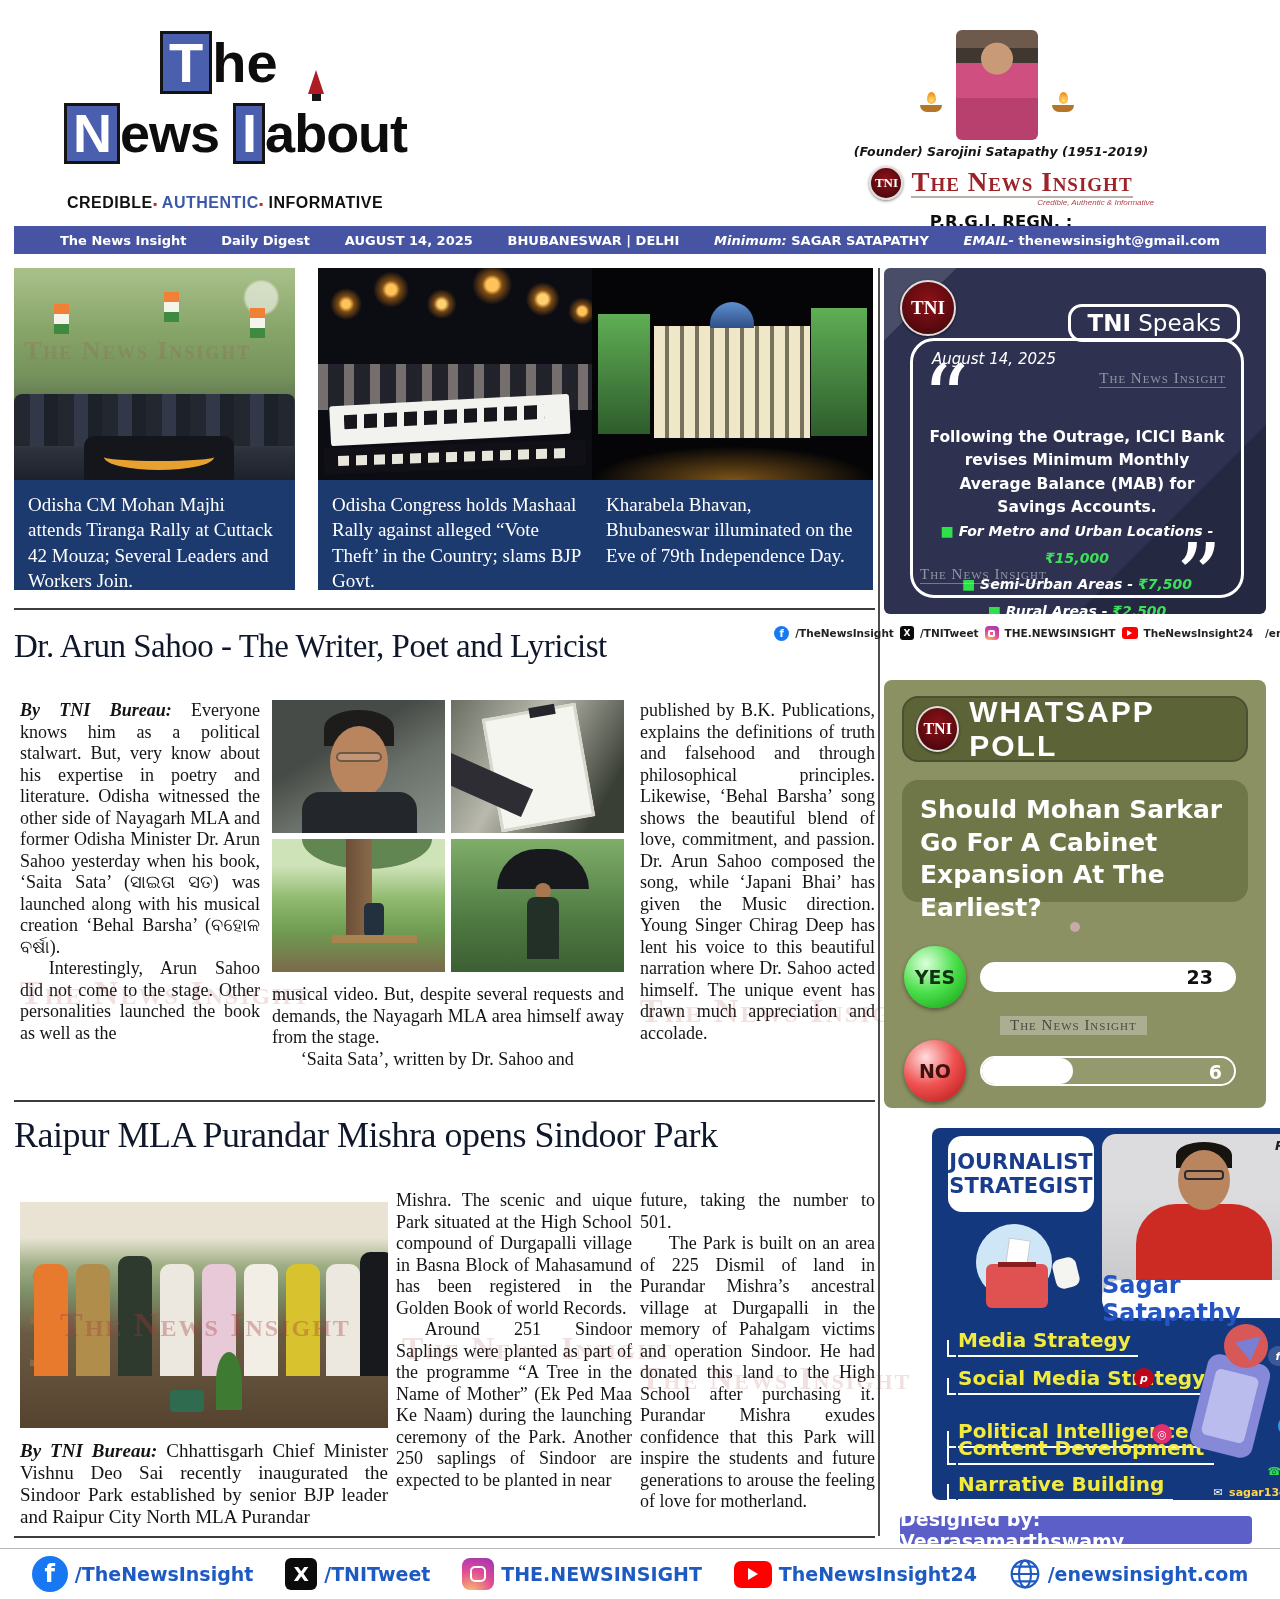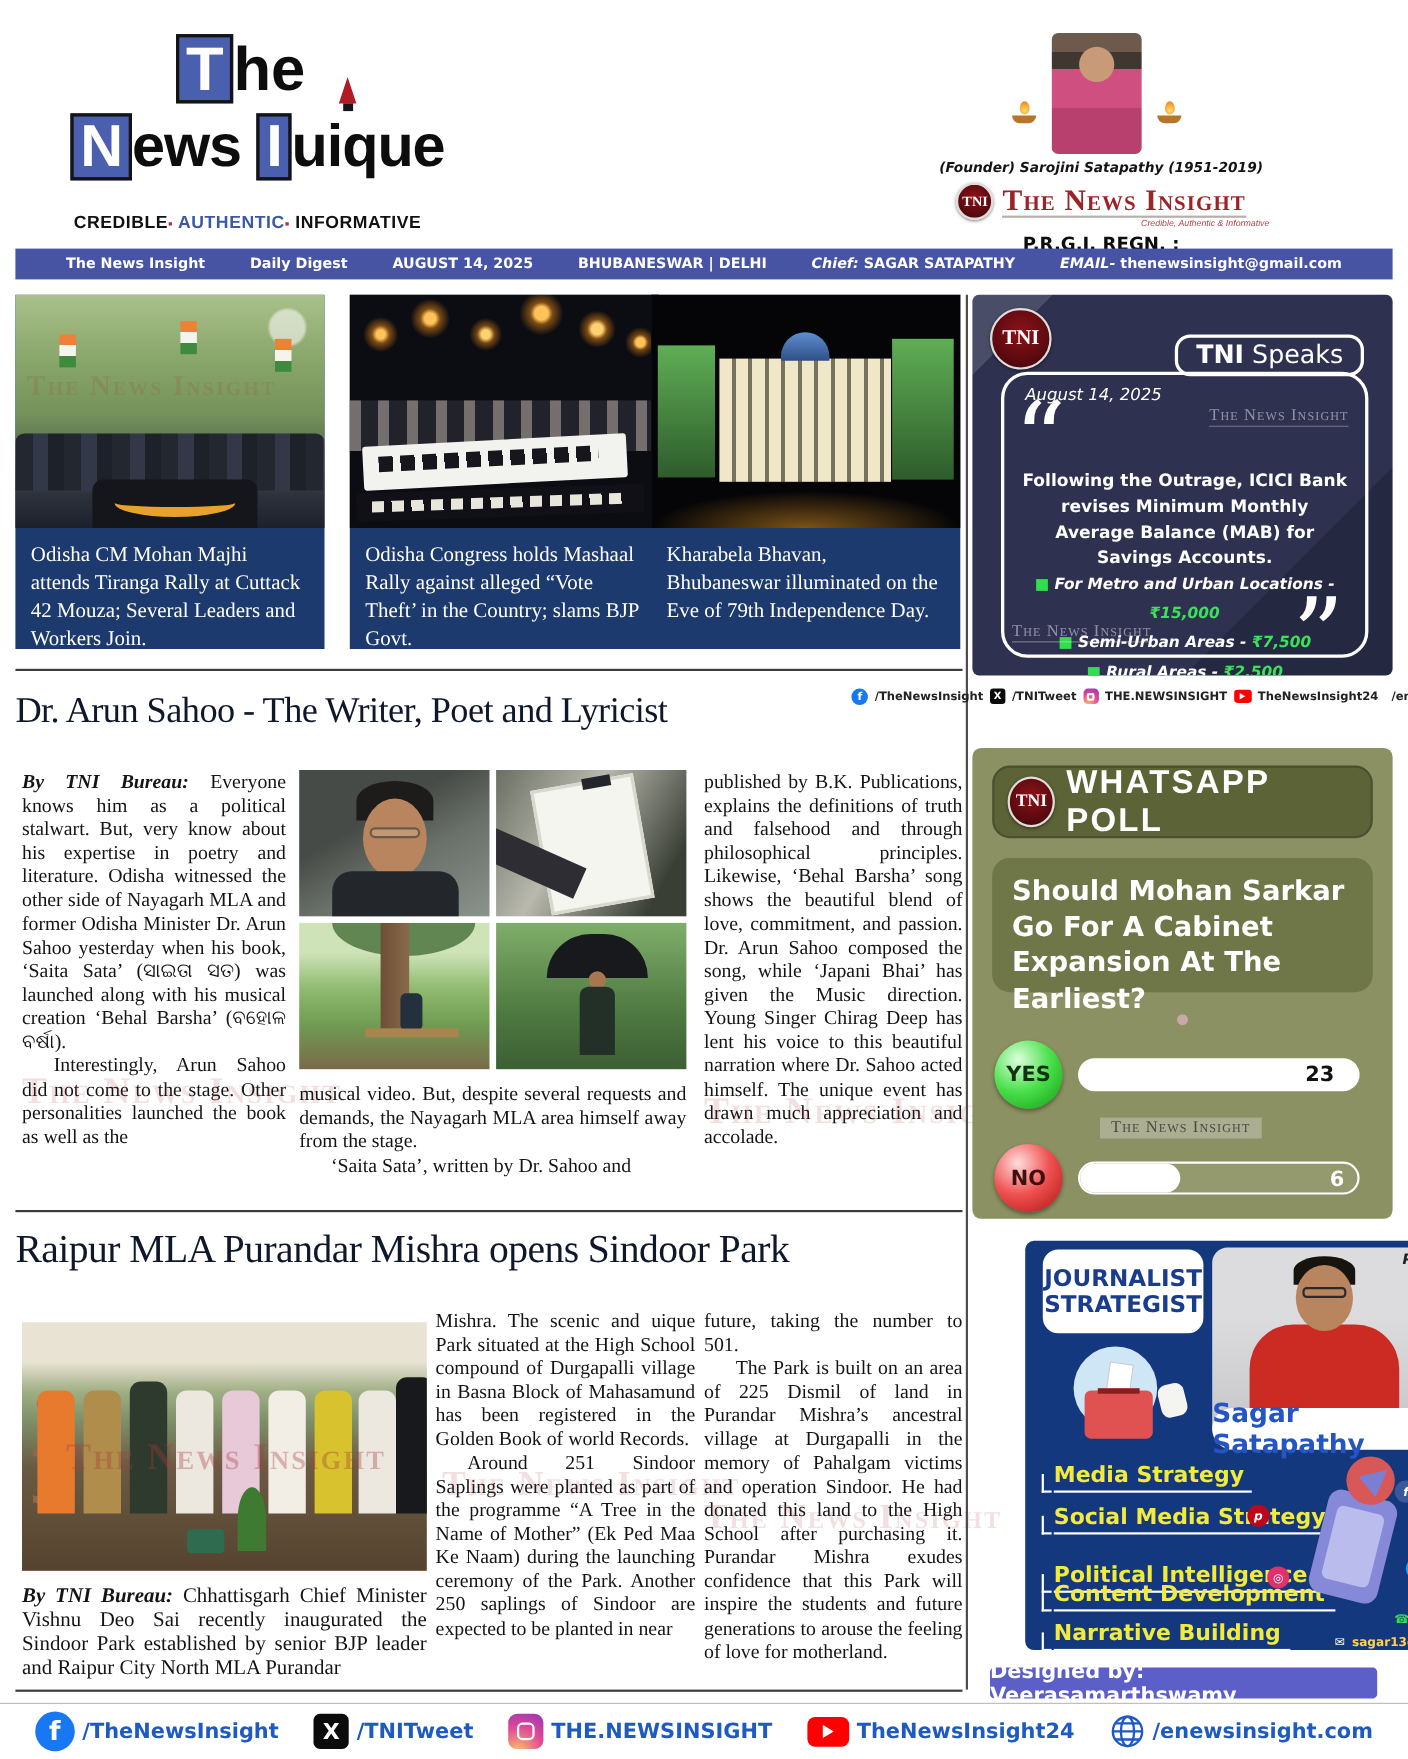--- a/index.html
+++ b/index.html
@@ -261,21 +261,21 @@
   .yt { border-radius:7px; background:#f00; }
   .yt .tri { display:block; width:0; height:0; border-top:6px solid transparent; border-bottom:6px solid transparent; border-left:10px solid #fff; }
 </style>
 </head>
 <body>
 
 <div class="page">
 
   <div class="logo">
     <div class="lg1"><span class="bx">T</span><span>he</span></div>
-    <div class="lg2"><span class="bx">N</span><span>ews</span>&nbsp;<span class="bx">I</span><span>uique</span></div>
+    <div class="lg2"><span class="bx">N</span><span>ews</span>&nbsp;<span class="bx">I</span><span>about</span></div>
     <span class="nib"></span>
     <span class="nibband"></span>
     <div class="tagline">
       <span>CREDIBLE</span><span class="sep">▪</span>
       <span class="blue">AUTHENTIC</span><span class="sep">▪</span>
       <span>INFORMATIVE</span>
     </div>
   </div>
 
   <div class="hdr-right">
@@ -295,21 +295,21 @@
     </div>
     <div class="wordsub">Credible, Authentic &amp; Informative</div>
     <div class="regn">P.R.G.I. REGN. : ODIENG/2012/44036</div>
   </div>
 
   <div class="infobar">
     <span>The News Insight</span>
     <span>Daily Digest</span>
     <span>AUGUST 14, 2025</span>
     <span>BHUBANESWAR | DELHI</span>
-    <span><i>Chief:</i> <span>SAGAR SATAPATHY</span></span>
+    <span><i>Minimum:</i> <span>SAGAR SATAPATHY</span></span>
     <span><i>EMAIL-</i> <span>thenewsinsight@gmail.com</span></span>
   </div>
 
   <div id="main-left">
 
     <div class="story-card" style="left:0;">
       <div class="ph ph1">
         <span class="wm" style="left:10px; top:68px; font-size:26px;">The News Insight</span>
         <i class="flag" style="left:40px; top:36px;"></i>
         <i class="flag" style="left:150px; top:24px;"></i>

